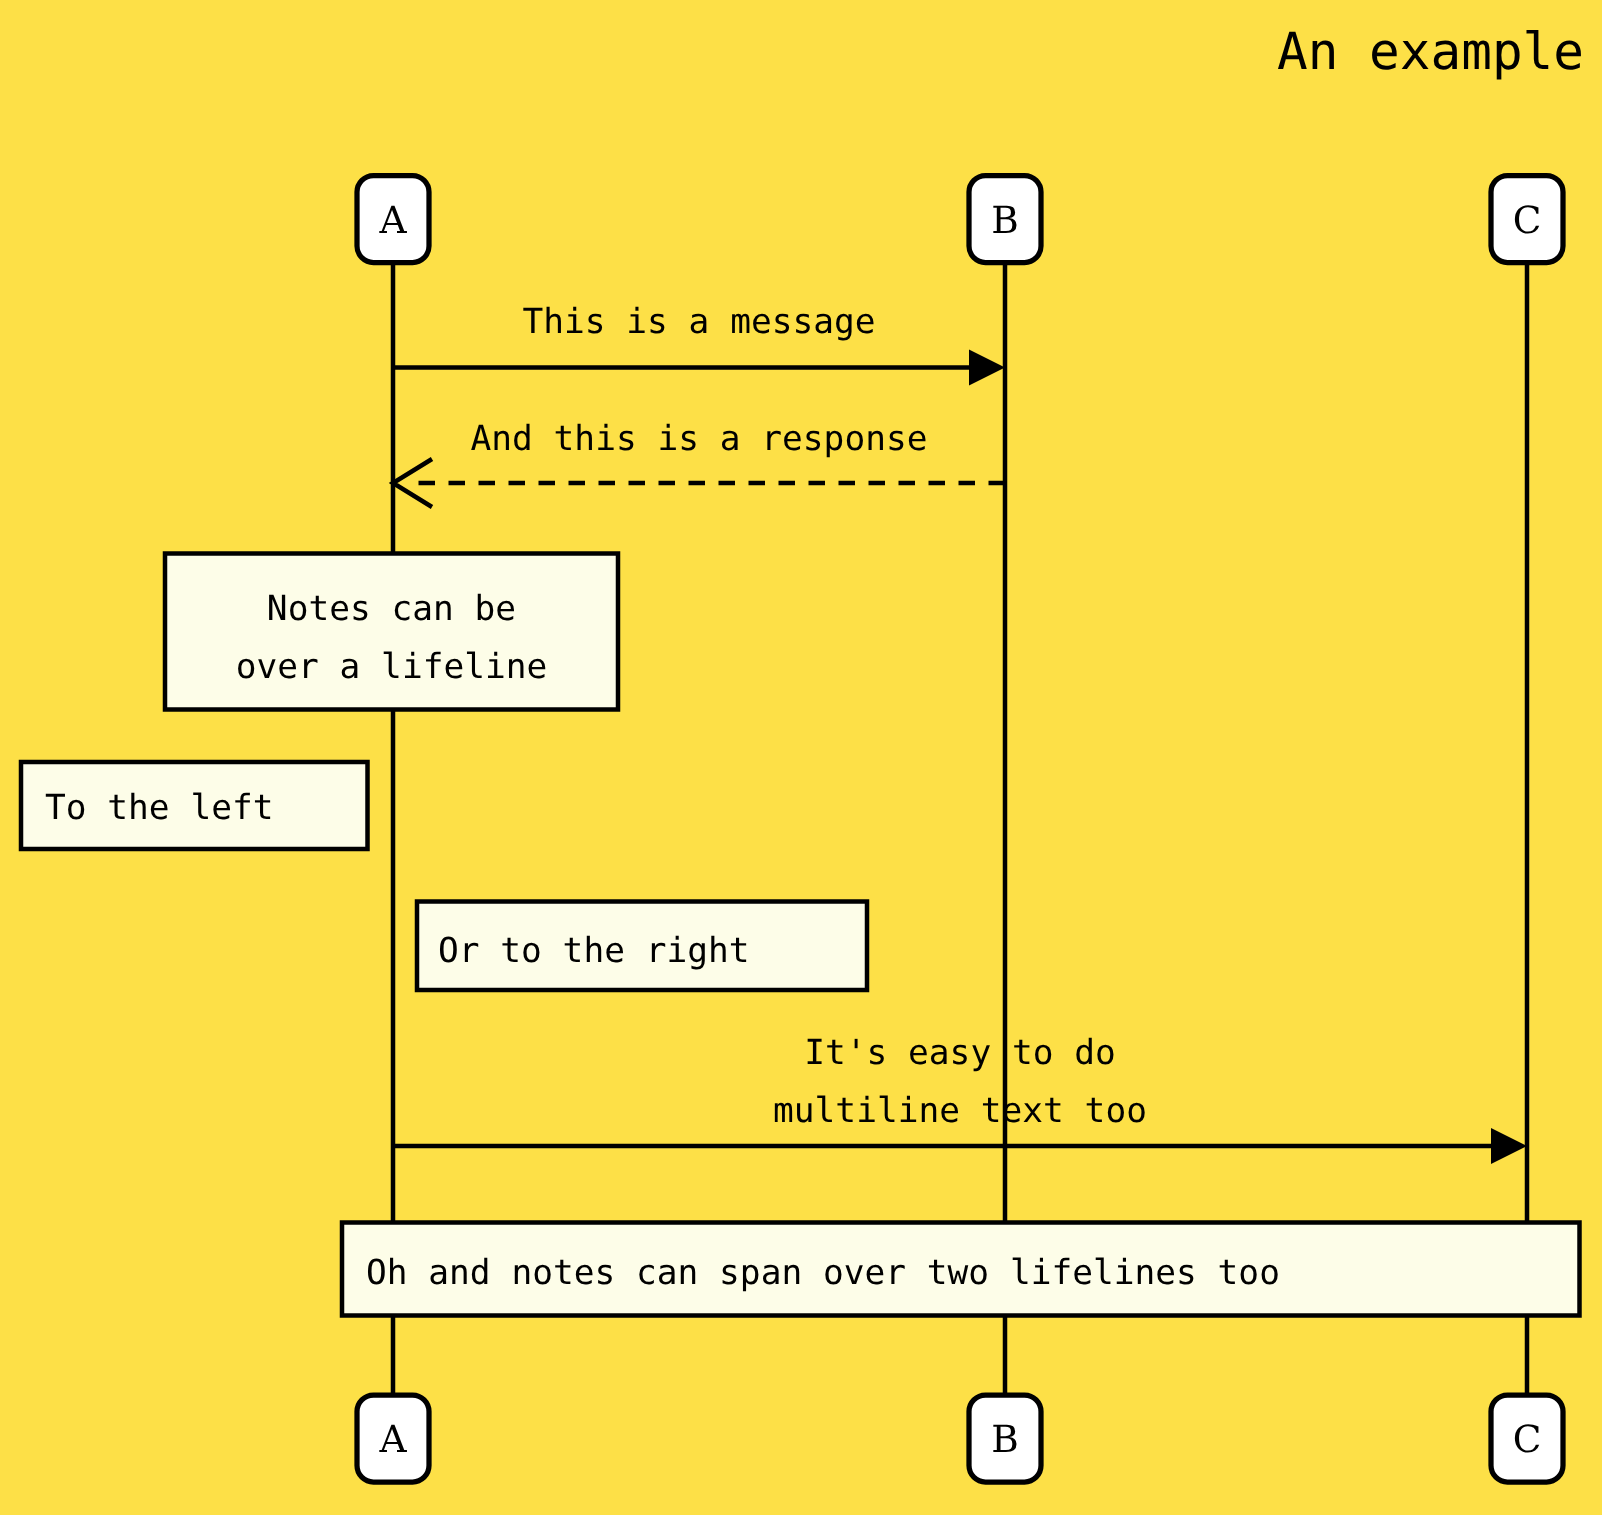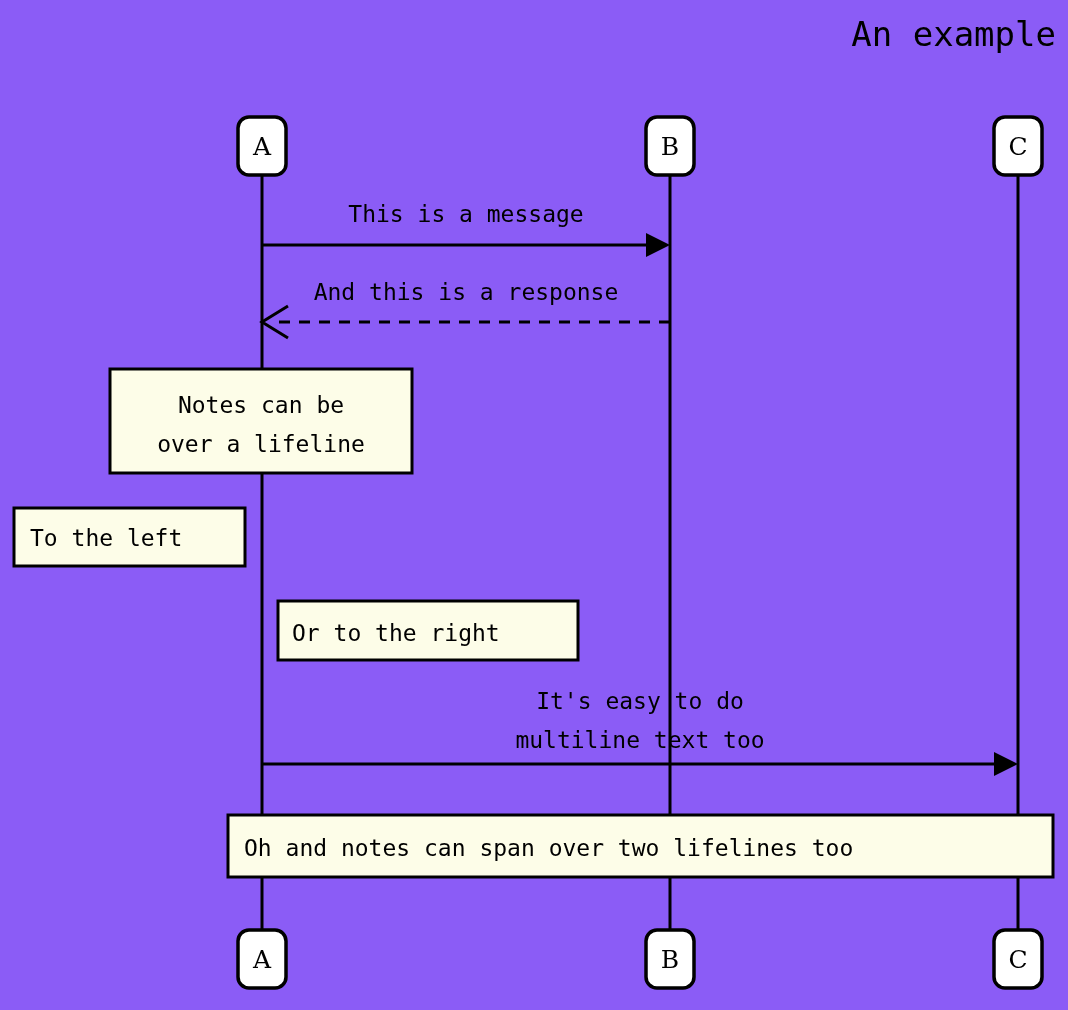--- a/index.html
+++ b/index.html
@@ -9,21 +9,21 @@
     background: #ffffff;
   }
   body {
     font-family: "DejaVu Sans Mono", "Liberation Mono", monospace;
     color: #000000;
   }
   #canvas {
     position: relative;
     width: 1068px;
     height: 1010px;
-    background: #8b5cf6;
+    background: #fde047;
     overflow: hidden;
   }
   #diagram-svg {
     position: absolute;
     top: 0;
     left: 0;
     width: 1068px;
     height: 1010px;
     display: block;
   }

